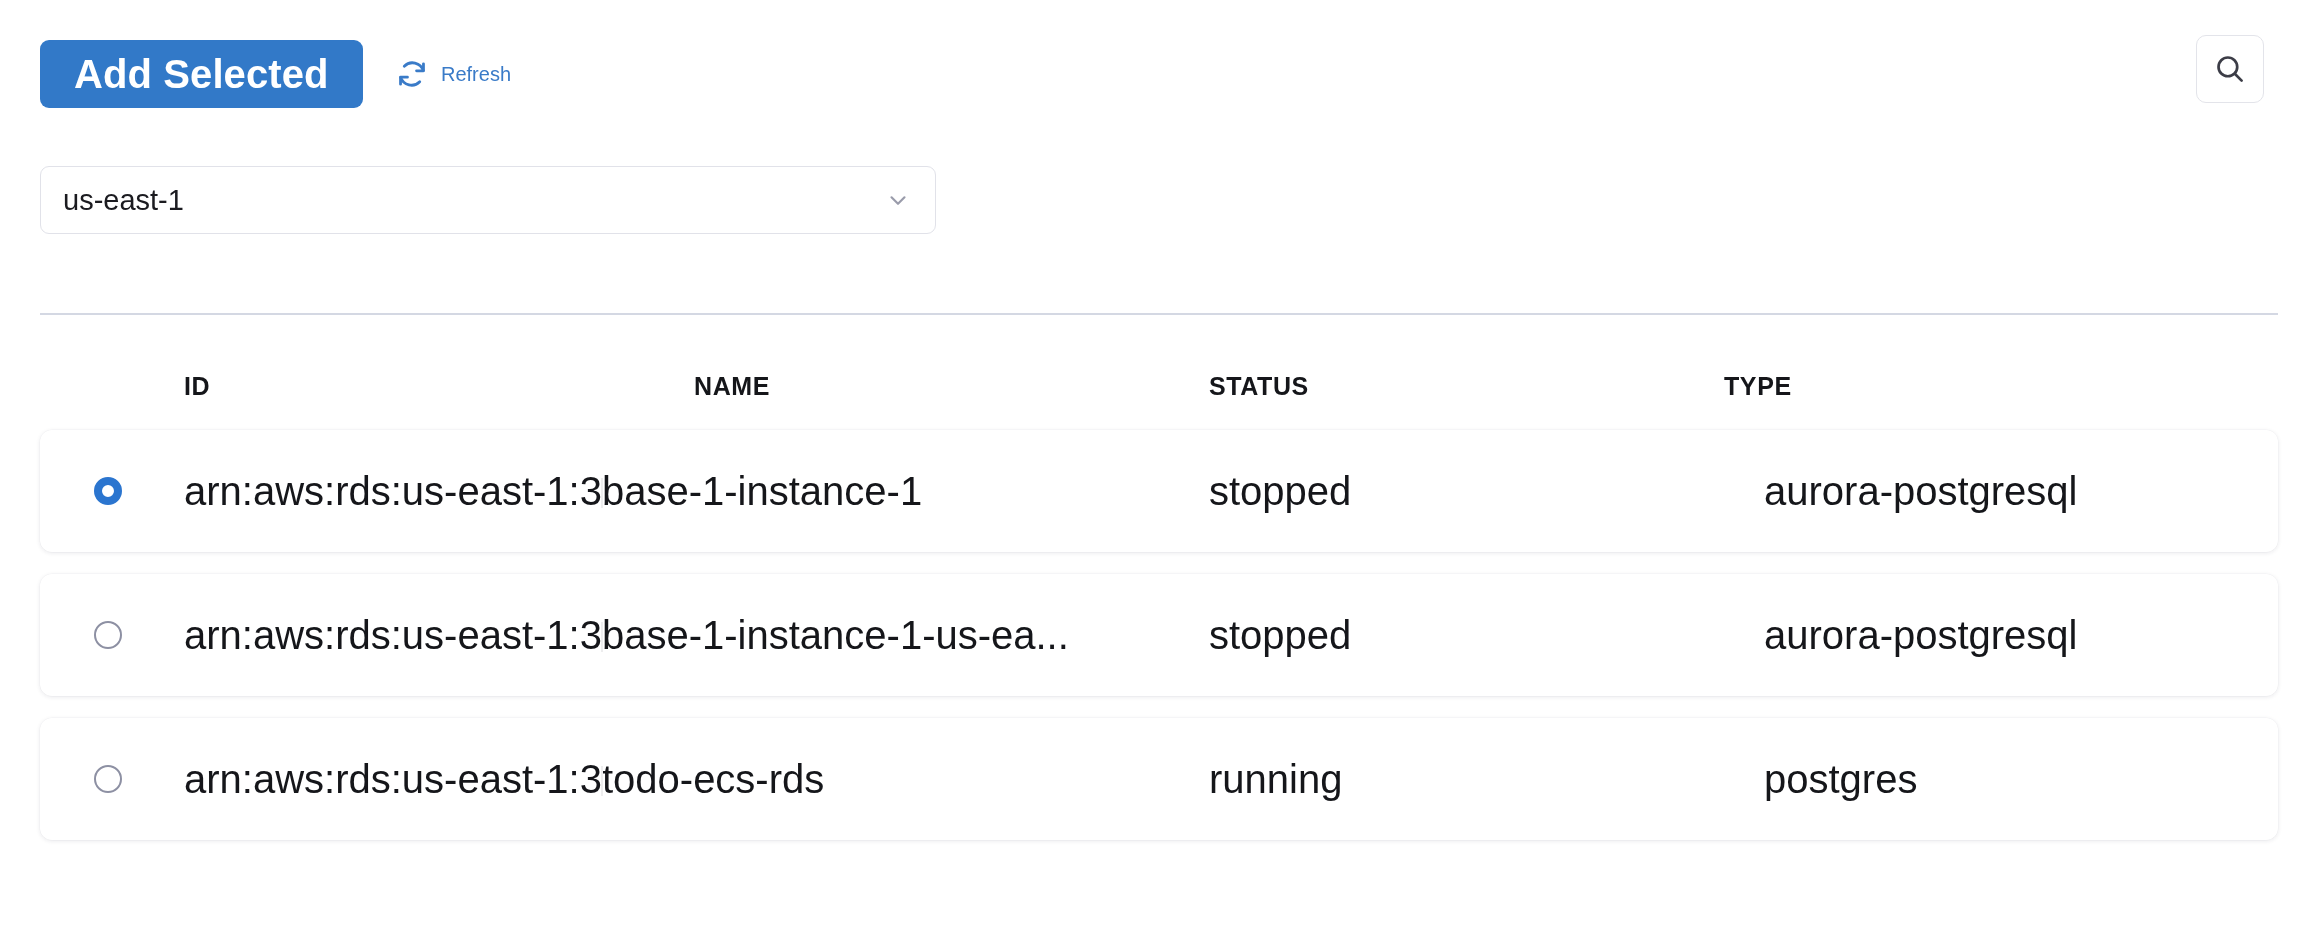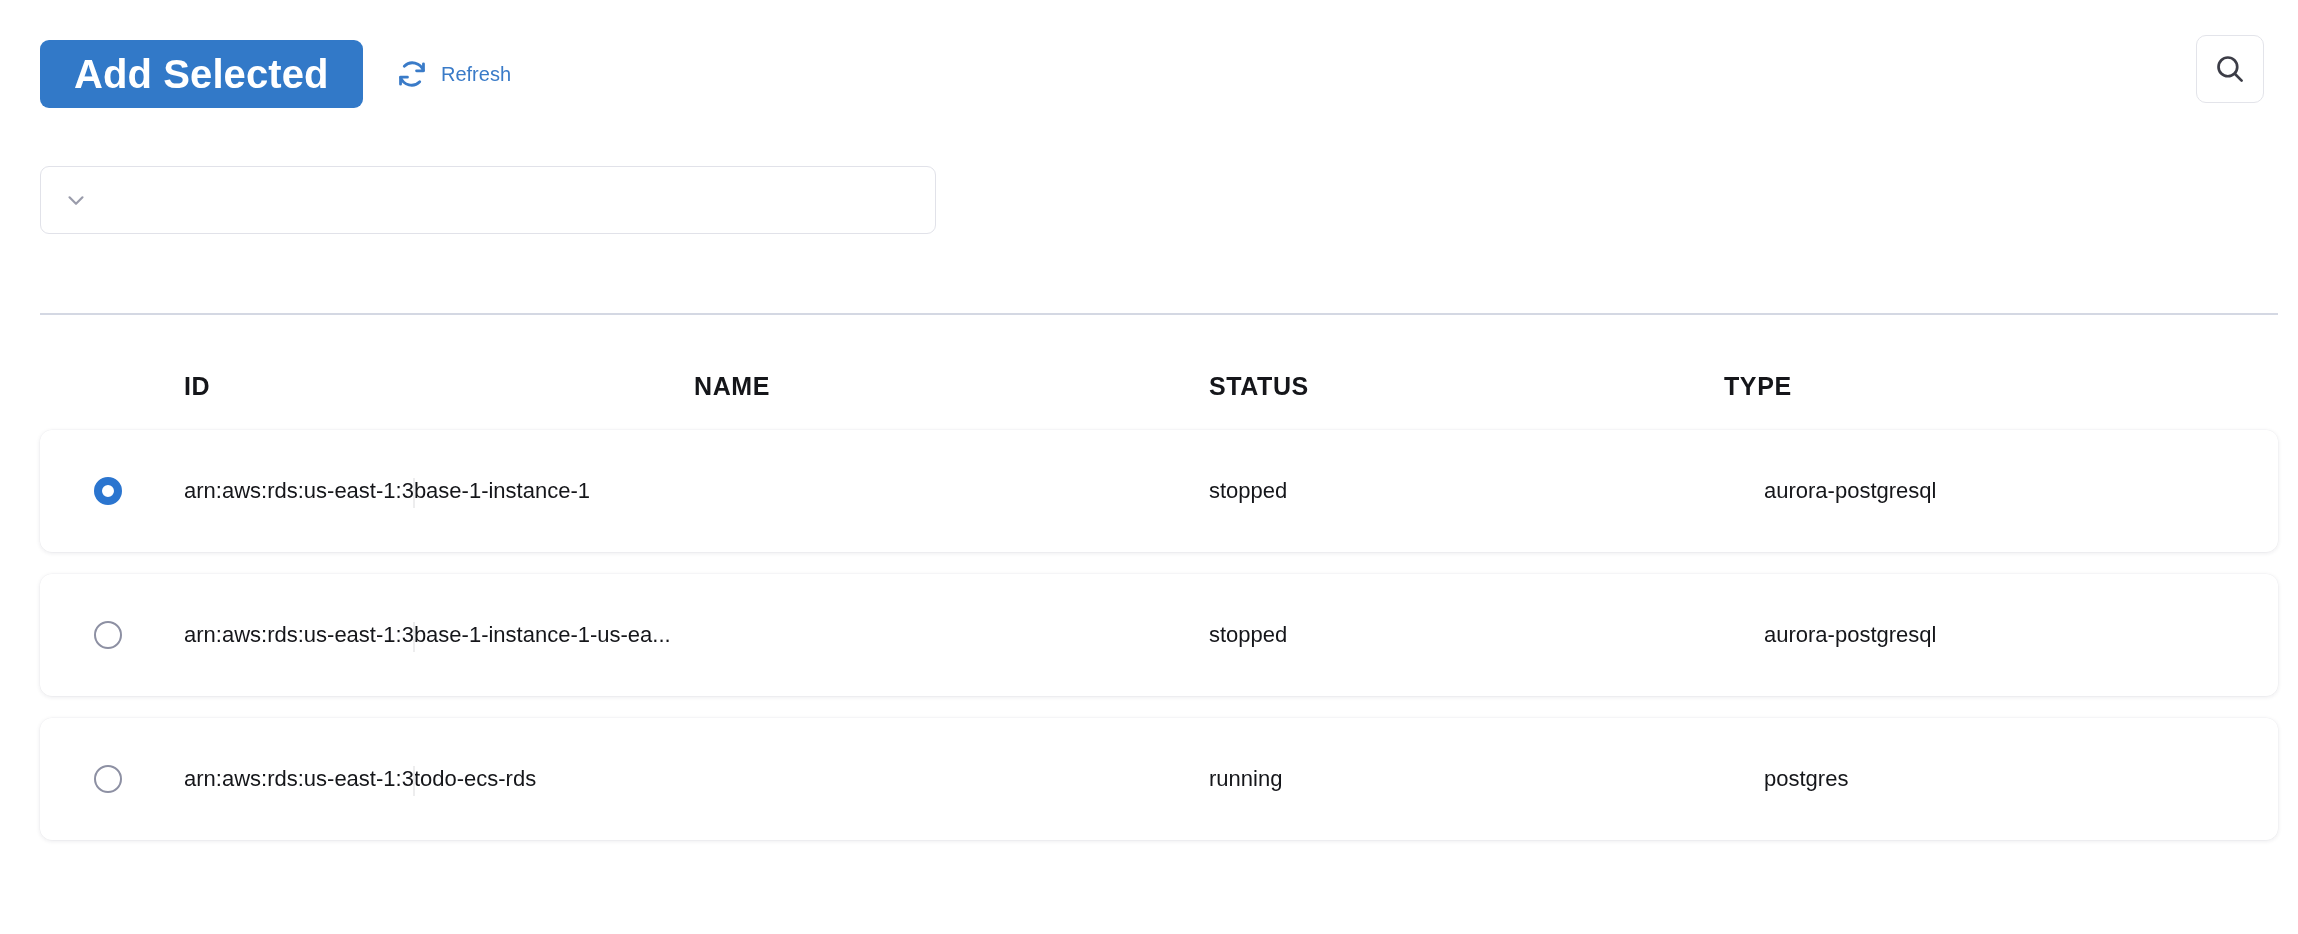--- a/index.html
+++ b/index.html
@@ -167,21 +167,21 @@
     cursor: pointer;
   }
 
   .cell {
     position: absolute;
     top: 0;
     height: 122px;
     display: flex;
     align-items: center;
     font-family: "Liberation Sans", sans-serif;
-    font-size: 22px;
+    font-size: 40px;
     color: #15161a;
     line-height: 1;
     white-space: nowrap;
   }
 
   .cell-radio  { left: 38px;  width: 60px; justify-content: center; }
   .cell-id     { left: 144px; width: 510px; overflow: hidden; }
   .cell-status { left: 1169px; width: 480px; }
   .cell-type   { left: 1684px; width: 560px; margin-left: 40px; }
 
@@ -253,20 +253,21 @@
       <span class="search-icon">
         <svg viewBox="0 0 24 24" width="34" height="34" fill="none" stroke="#3c3d47" stroke-width="1.9" stroke-linecap="round">
           <circle cx="10.5" cy="10.5" r="6.6"></circle>
           <line x1="15.4" y1="15.4" x2="20.2" y2="20.2"></line>
         </svg>
       </span>
     </button>
   </div>
 
   <div class="region-select">
+    <span class="region-value">us-east-1</span>
     <span class="chevron-icon">
       <svg viewBox="0 0 24 24" width="26" height="26" fill="none" stroke="#9a9cab" stroke-width="2" stroke-linecap="round" stroke-linejoin="round">
         <polyline points="6 9.5 12 15.5 18 9.5"></polyline>
       </svg>
     </span>
   </div>
 
   <div class="divider"></div>
 
   <div class="table">

